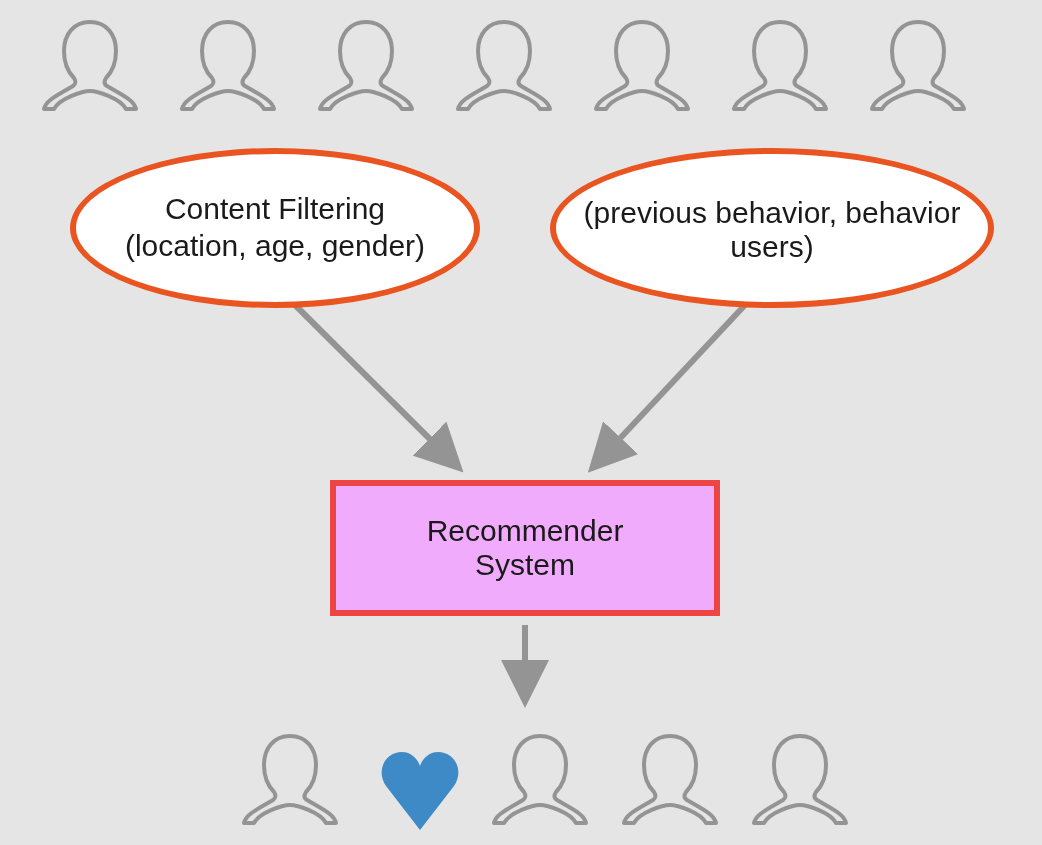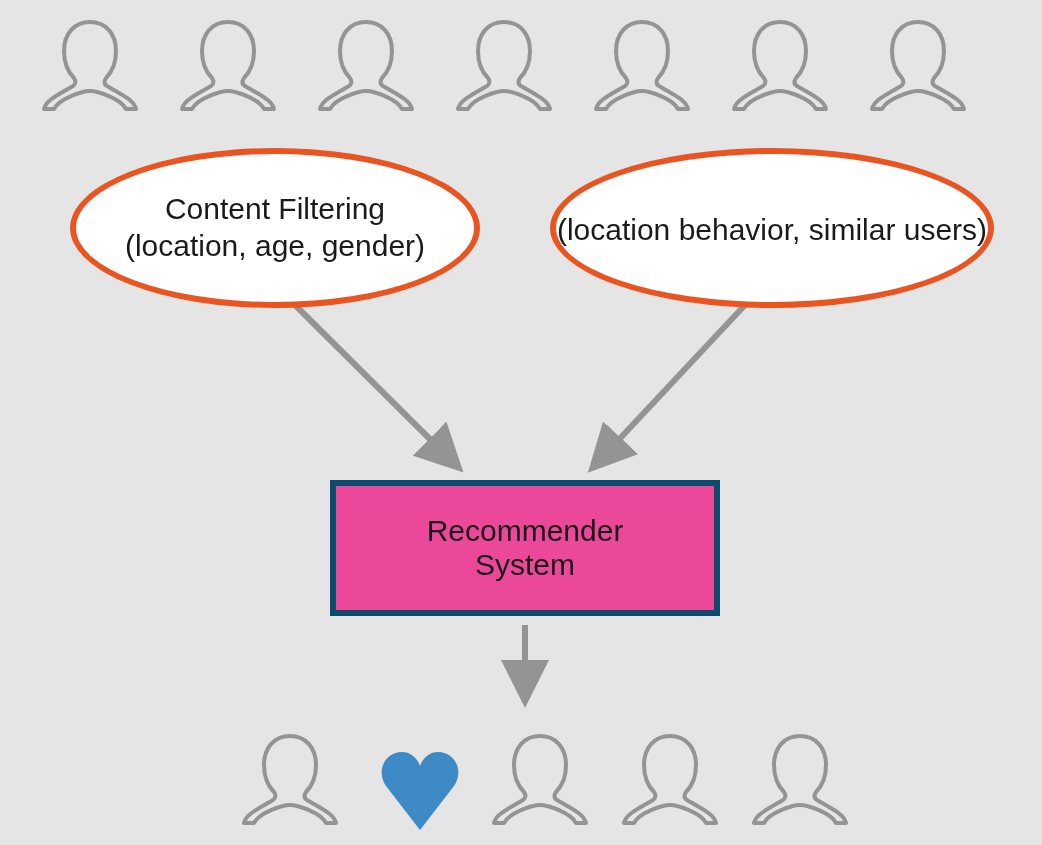--- a/index.html
+++ b/index.html
@@ -38,22 +38,22 @@
   }
   .bubble .sub {
     font-size: 30px;
     font-weight: 400;
     margin-top: 4px;
   }
 
   
   .recbox {
     position: absolute;
-    background: #ec4899;
-    border: 6px solid #0c4a6e;
+    background: #f0abfc;
+    border: 6px solid #ef4444;
     box-sizing: border-box;
     display: flex;
     flex-direction: column;
     align-items: center;
     justify-content: center;
     text-align: center;
   }
   .recbox .line {
     font-size: 30px;
     font-weight: 400;
@@ -134,21 +134,21 @@
       <use href="#silhouette" x="750" y="732"></use>
     </g>
   </svg>
 
   <div class="bubble" style="left:70px; top:148px; width:410px; height:160px;">
     <div class="title">Content Filtering</div>
     <div class="sub">(location, age, gender)</div>
   </div>
 
   <div class="bubble" style="left:550px; top:148px; width:444px; height:160px;">
-    <div class="sub">(location behavior, similar users)</div>
+    <div class="sub">(previous behavior, behavior users)</div>
   </div>
 
   <div class="recbox" style="left:330px; top:480px; width:390px; height:136px;">
     <div class="line">Recommender</div>
     <div class="line">System</div>
   </div>
 
 </div>
 
 </body></html>

